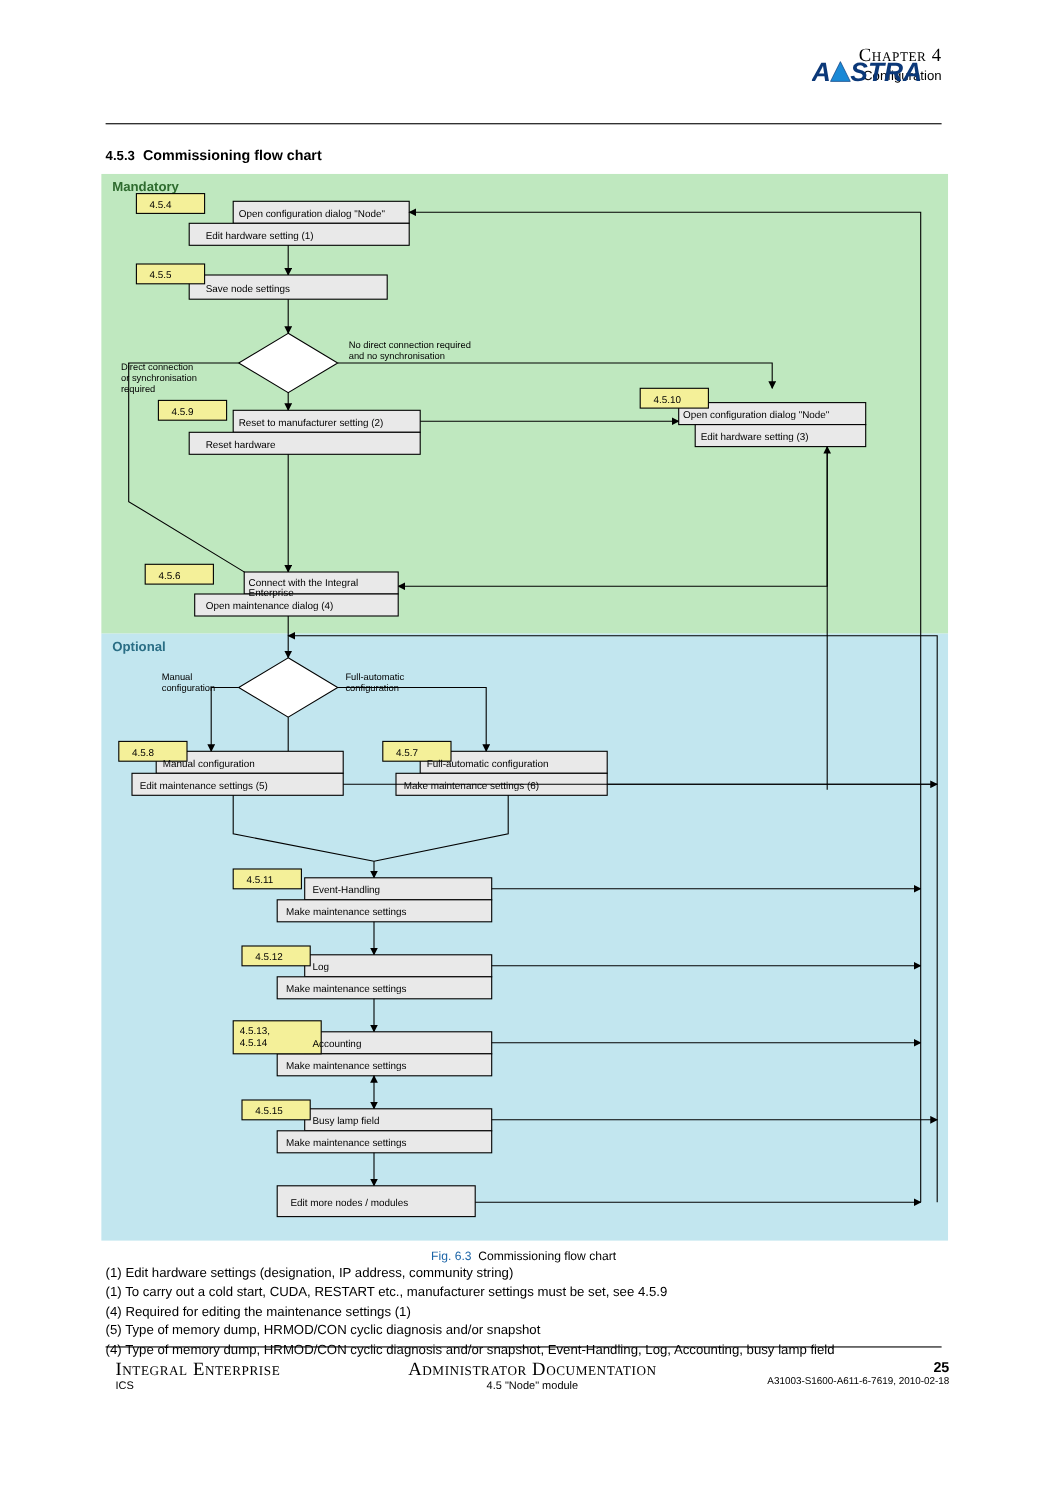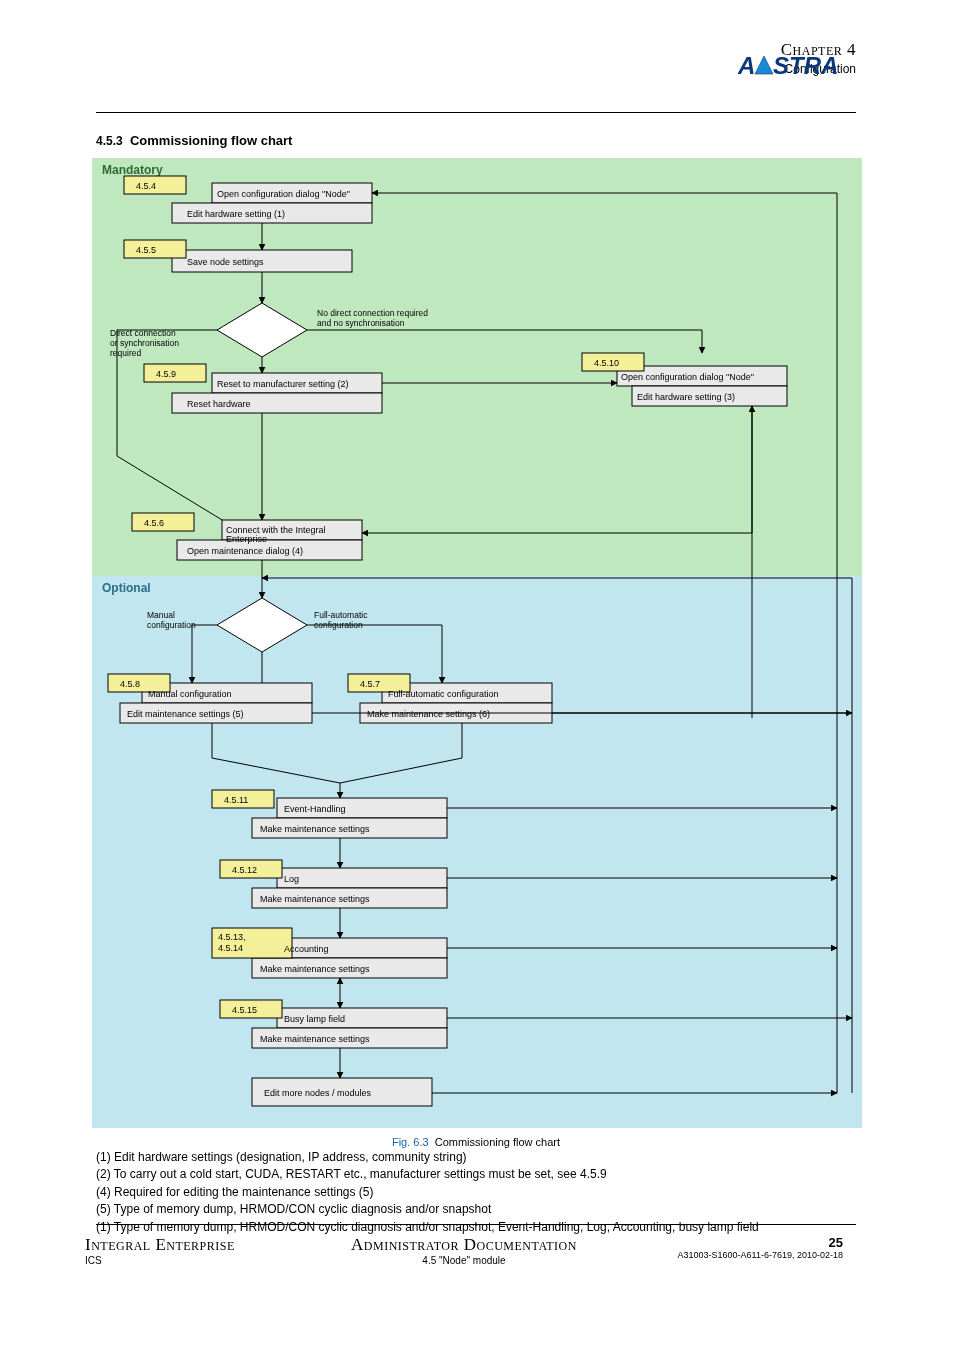--- a/index.html
+++ b/index.html
@@ -8,21 +8,21 @@
   .header { height:30px; position:relative; }
   .logo { position:absolute; right:0; top:-10px; }
   .hr { border-top:1px solid #000; margin-top:20px; }
   .section-title { font-size:13px; font-weight:bold; margin-top:20px; margin-bottom:6px; }
   .section-num { font-size:12px; font-weight:bold; }
   .diagram-wrap { position:relative; width:770px; height:970px; margin-top:10px; margin-left:-4px; }
   svg { display:block; }
   .figcap { font-size:11px; text-align:center; margin-top:8px; }
   .figno { color:#1a63a6; }
   .footer-hr { border-top:1px solid #000; position:absolute; left:96px; width:760px; top:1224px; }
-  .footer { position:absolute; left:84px; width:760px; top:1234px; font-size:10px; }
+  .footer { position:absolute; left:104px; width:760px; top:1234px; font-size:10px; }
   .footer table { width:100%; border-collapse:collapse; }
   .footer td { vertical-align:top; }
   .caps { font-variant:small-caps; letter-spacing:0.5px; font-family:"Times New Roman", serif; font-size:17px; }
   .right { text-align:right; }
   .chapter-line { text-align:right; font-size:11px; margin-bottom:2px; }
 </style>
 </head>
 <body>
 
 <div class="page">
@@ -250,24 +250,24 @@
       </svg>
     </div>
 
     <div class="figcap">
       <span class="figno">Fig. 6.3</span>&nbsp;
       <span>Commissioning flow chart</span>
     </div>
 
     <div style="margin-top:1px; font-size:12px; line-height:1.45;">
       <div>(1) Edit hardware settings (designation, IP address, community string)</div>
-      <div>(2) To carry out a cold start, CUDA, RESTART etc., manufacturer settings must be set, see 4.5.9</div>
-      <div>(4) Required for editing the maintenance settings (5)</div>
+      <div>(1) To carry out a cold start, CUDA, RESTART etc., manufacturer settings must be set, see 4.5.9</div>
+      <div>(4) Required for editing the maintenance settings (1)</div>
       <div>(5) Type of memory dump, HRMOD/CON cyclic diagnosis and/or snapshot</div>
-      <div>(1) Type of memory dump, HRMOD/CON cyclic diagnosis and/or snapshot, Event-Handling, Log, Accounting, busy lamp field</div>
+      <div>(4) Type of memory dump, HRMOD/CON cyclic diagnosis and/or snapshot, Event-Handling, Log, Accounting, busy lamp field</div>
     </div>
   </div>
 
   <div class="footer-hr"></div>
   <div class="footer">
     <table>
       <tbody>
           <tr>
         <td style="width:33%;">
           <div class="caps">Integral Enterprise</div>

